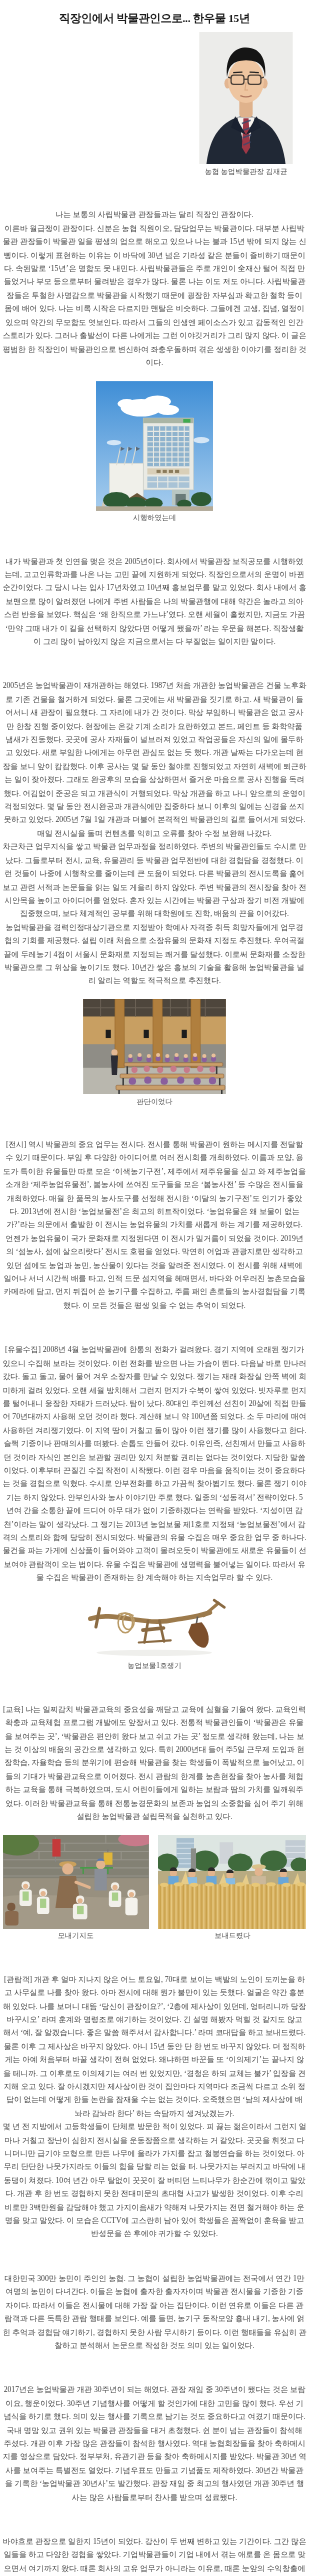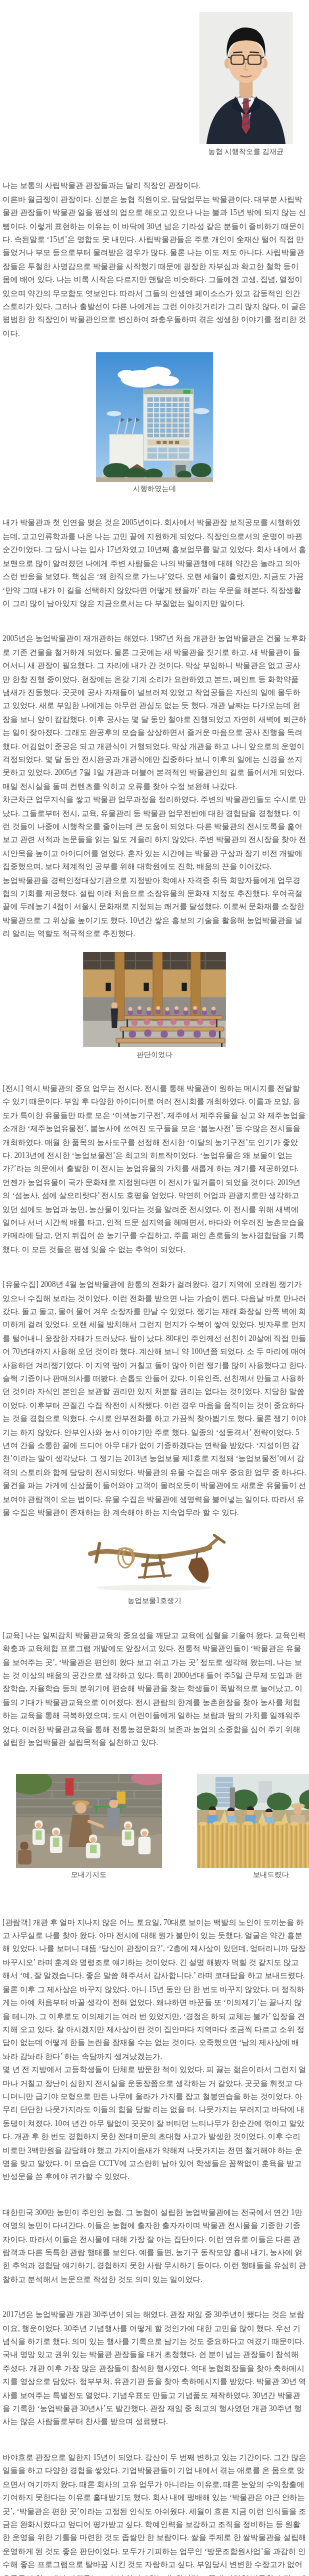--- a/index.html
+++ b/index.html
@@ -5,33 +5,34 @@
   html,body{margin:0;padding:0;background:#ffffff;}
   body{font-family:"Liberation Serif","DejaVu Serif",serif;}
   .page{width:309px;min-height:2601px;margin:0 auto;box-sizing:border-box;
         padding:10.3px 2.6px 7.2px;background:#fff;color:#434343;overflow:hidden;}
   .title{font-size:11.3px;font-weight:bold;text-align:center;color:#1c1c1c;
          margin:1px 0 6.2px;letter-spacing:-0.3px;}
   .portrait-row{display:flex;justify-content:flex-end;padding-right:13.4px;margin:2.1px 0 1px;}
   .portrait-row figure{margin:0;}
   .portrait-photo{width:94px;height:132px;overflow:hidden;}
   .cap{font-size:7.2px;color:#4c4c4c;text-align:center;margin-top:3.6px;line-height:1.3;}
-  .para{font-size:7.7px;line-height:13.4px;color:#434343;margin:22px 0 0;
-        white-space:pre-line;text-align:left;word-break:break-all;}
+  .para{font-size:7.7px;line-height:13.4px;color:#434343;margin:31px 0 0;
+        white-space:pre-line;text-align:center;word-break:break-all;}
   figure.fig{margin:11.3px auto 0;text-align:center;}
   .photo{display:block;margin:0 auto;background:#fff;}
   .fig-pair{display:flex;justify-content:space-between;gap:9.3px;margin-top:11.3px;}
-  .fig-pair figure{margin:13px;}
+  .fig-pair figure{margin:0;}
   svg{display:block;}
 </style>
 </head>
 <body>
 
 <div class="page">
 
+  <h1 class="title">직장인에서 박물관인으로... 한우물 15년</h1>
 
   <div class="portrait-row">
     <figure>
       <div class="portrait-photo">
         <svg viewBox="0 0 182 257" width="94" height="132">
           <rect width="182" height="257" fill="#ececea"></rect>
           <path d="M14 257 C22 190 54 168 91 162 C128 168 160 190 168 257 Z" fill="#202835"></path>
           <path d="M74 166 L91 236 L108 166 Z" fill="#f4f1ec"></path>
           <path d="M86 168 L96 168 L99 225 L91 238 L83 225 Z" fill="#9e3746"></path>
           <g stroke="#3e4a6b" stroke-width="3" opacity="0.85">
@@ -55,21 +56,21 @@
             <rect x="62" y="84" width="25" height="18" rx="5"></rect>
               <rect x="95" y="84" width="25" height="18" rx="5"></rect>
             <line x1="87" y1="92" x2="95" y2="92"></line>
               <line x1="62" y1="90" x2="56" y2="88"></line>
               <line x1="120" y1="90" x2="126" y2="88"></line>
           </g>
           <path d="M91 98 L89 113 L95 113" stroke="#d9a87f" stroke-width="2" fill="none"></path>
           <path d="M80 124 Q91 129 102 124" stroke="#b07860" stroke-width="2.5" fill="none"></path>
         </svg>
       </div>
-      <figcaption class="cap">농협 시행착오를 김재균</figcaption>
+      <figcaption class="cap">농협 농업박물관장 김재균</figcaption>
     </figure>
   </div>
 
   <p class="para">나는 보통의 사립박물관 관장들과는 달리 직장인 관장이다.
 이른바 월급쟁이 관장이다. 신분은 농협 직원이오, 담당업무는 박물관이다. 대부분 사립박물관 관장들이 박물관 일을 평생의 업으로 해오고 있으나 나는 불과 15년 밖에 되지 않는 신삥이다. 이렇게 표현하는 이유는 이 바닥에 30년 넘은 기라성 같은 분들이 즐비하기 때문이다. 속된말로 ‘15년’은 명함도 못 내민다. 사립박물관들은 주로 개인이 全재산 털어 직접 만들었거나 부모 등으로부터 물려받은 경우가 많다. 물론 나는 이도 저도 아니다. 사립박물관장들은 투철한 사명감으로 박물관을 시작했기 때문에 굉장한 자부심과 확고한 철학 등이 몸에 배어 있다. 나는 비록 시작은 다르지만 맨탈은 비슷하다. 그들에겐 고생, 집념, 열정이 있으며 약간의 무모함도 엿보인다. 따라서 그들의 인생엔 페이소스가 있고 감동적인 인간스토리가 있다. 그러나 출발선이 다른 나에게는 그런 이야깃거리가 그리 많지 않다. 이 글은 평범한 한 직장인이 박물관인으로 변신하여 좌충우돌하며 겪은 생생한 이야기를 정리한 것이다.</p>
 
   <figure class="fig">
     <div class="photo" style="width:117px;height:130px;">
       <svg viewBox="0 0 228 253" width="117" height="130">
         <defs>

